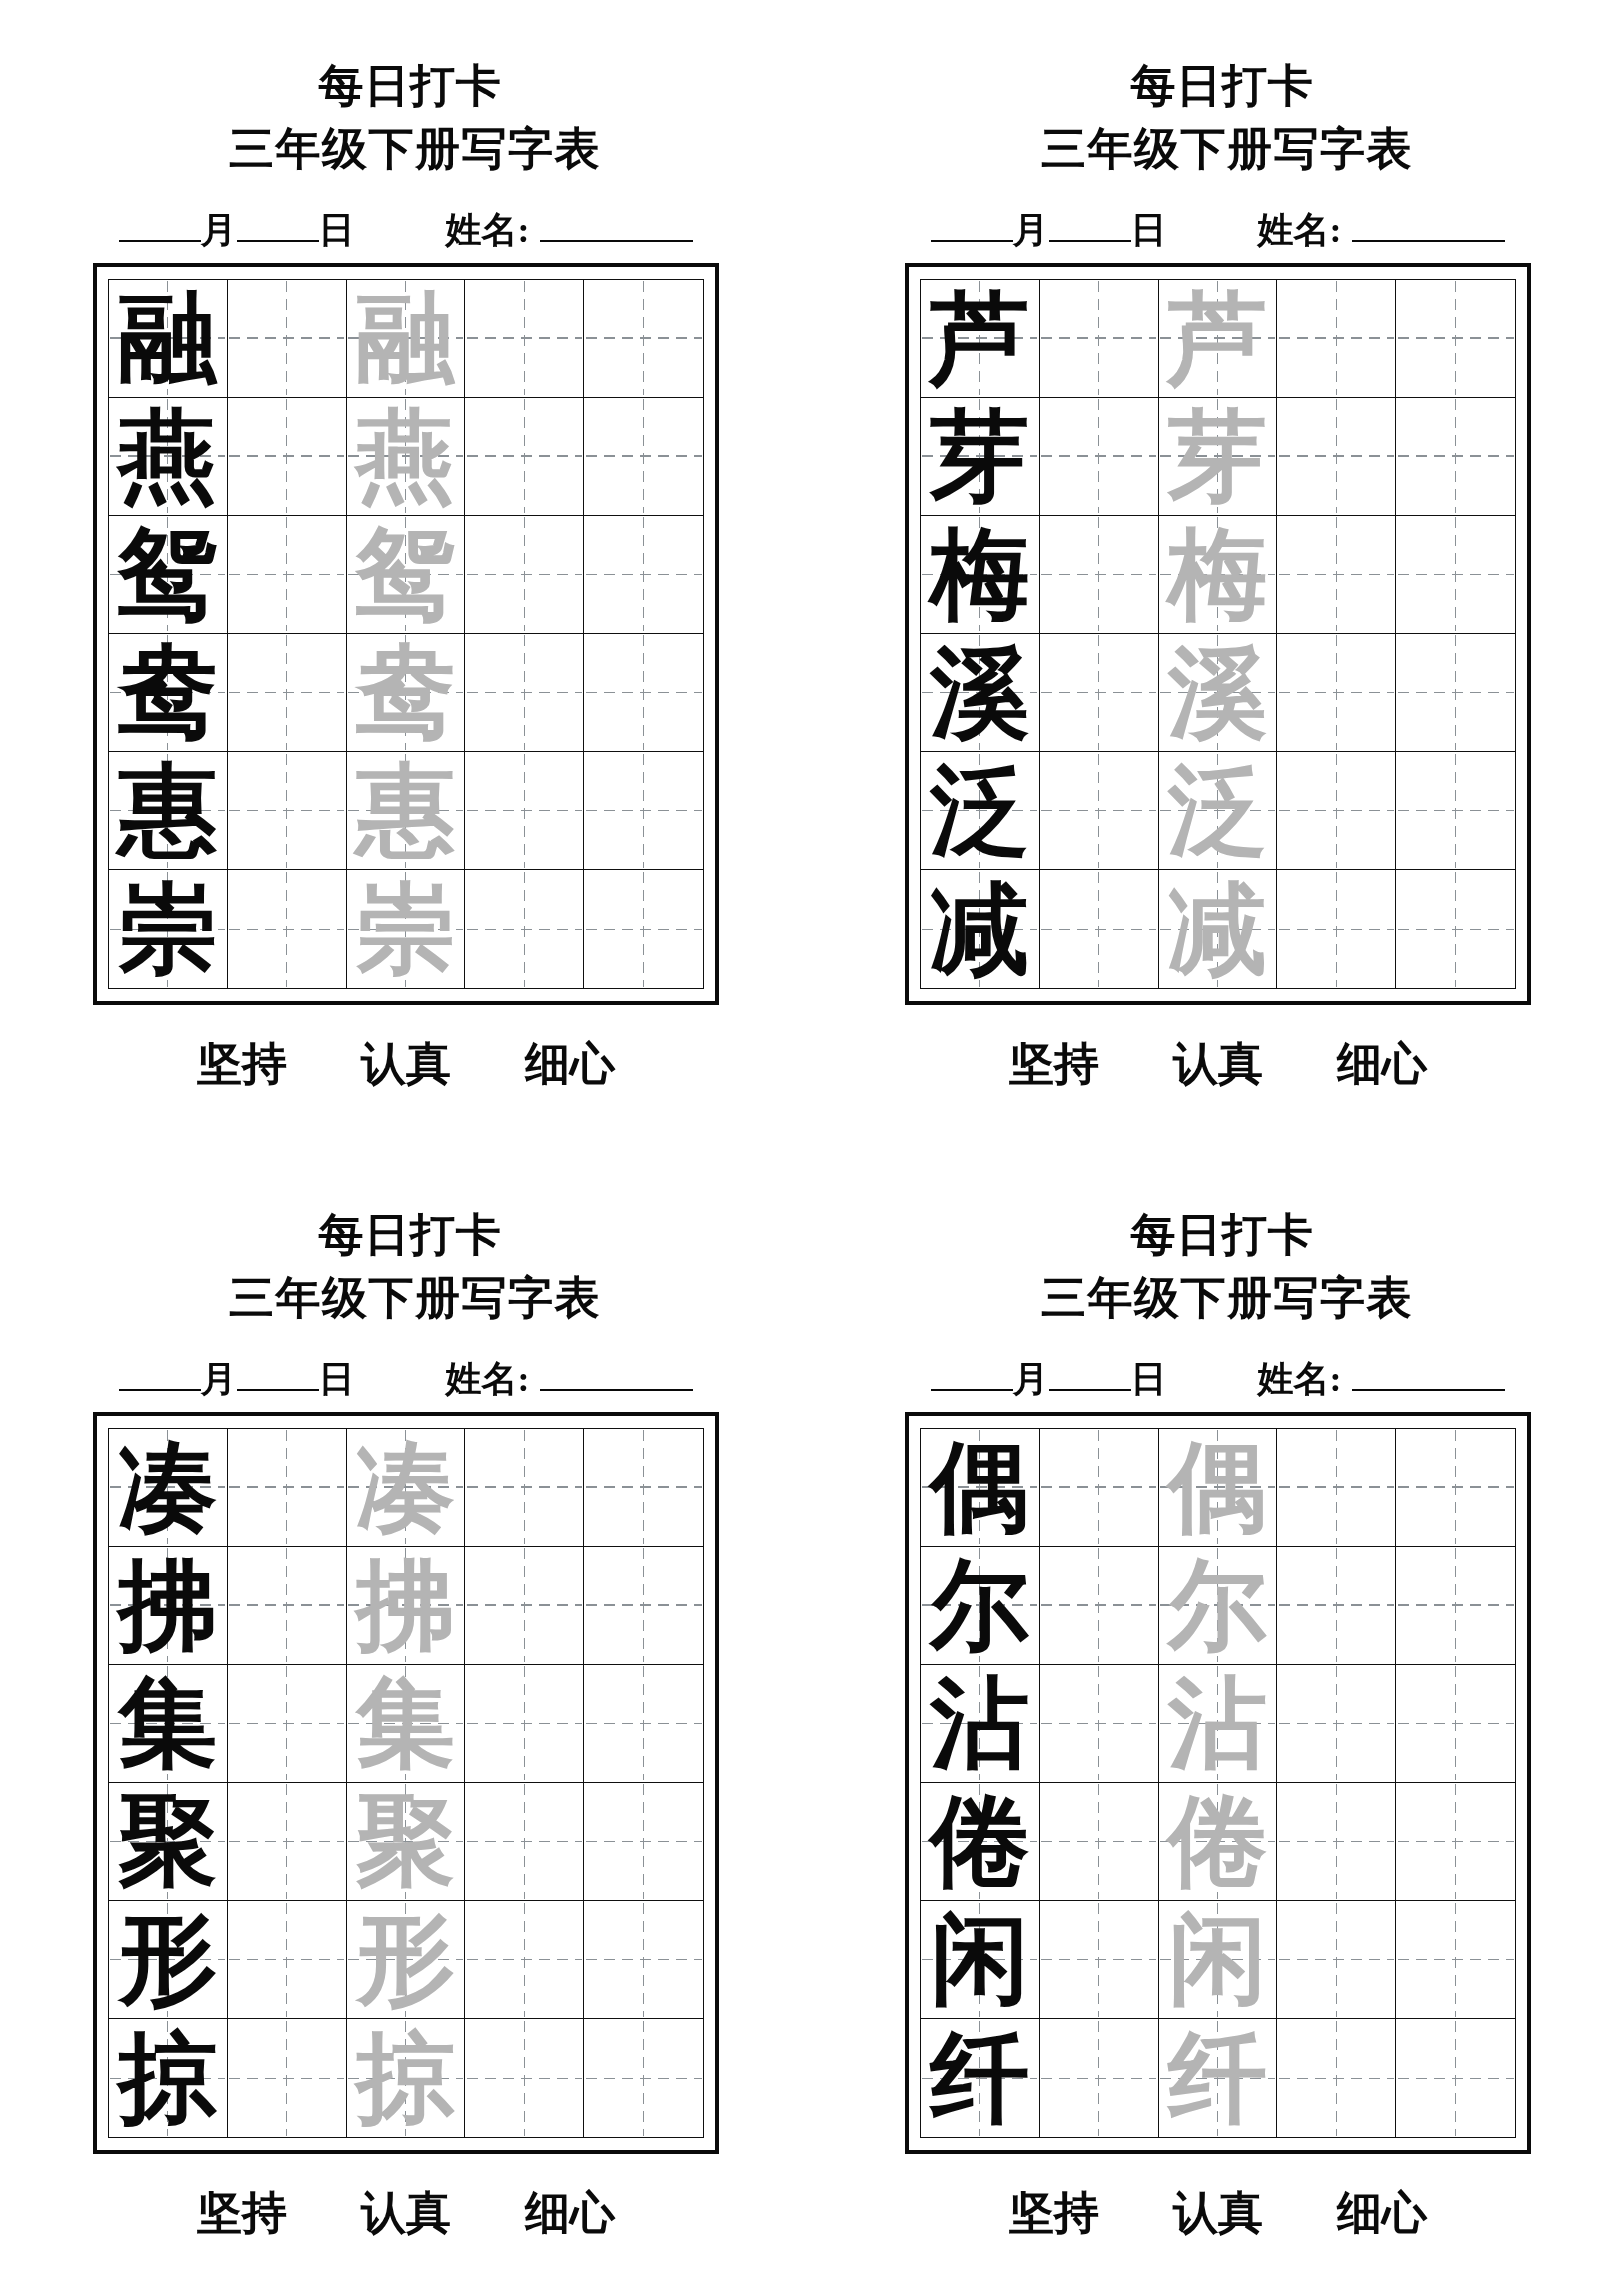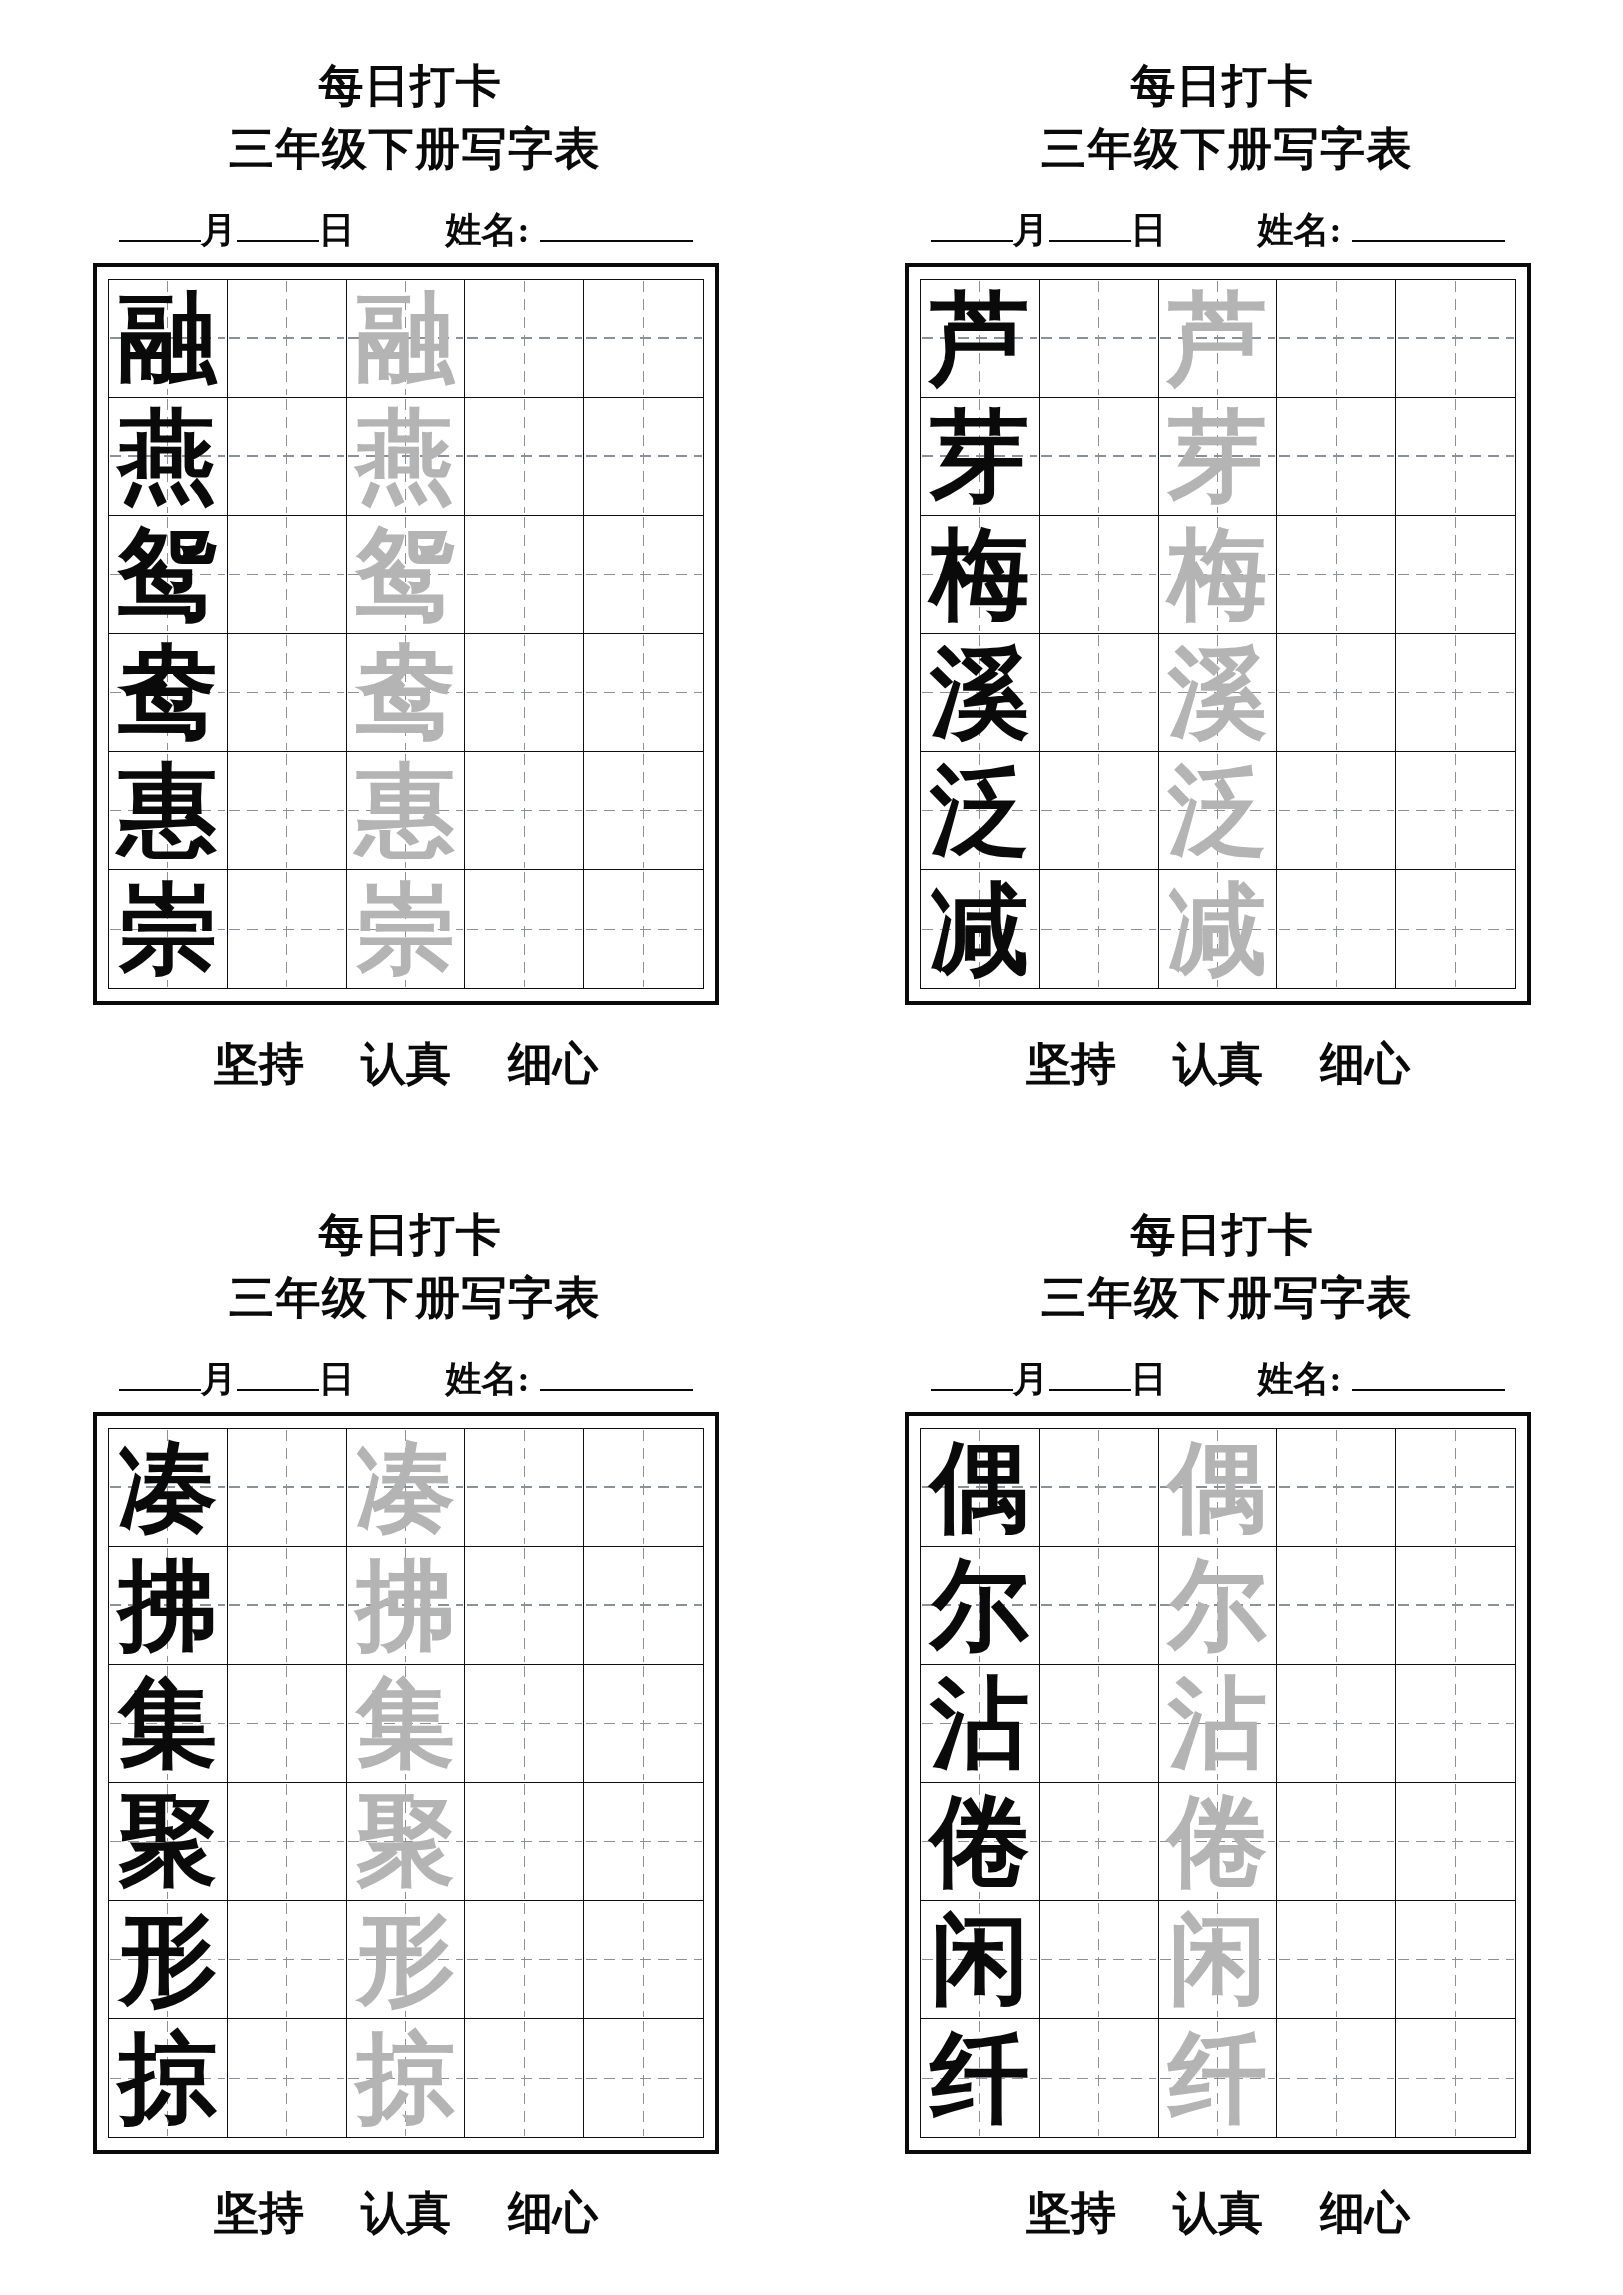--- a/index.html
+++ b/index.html
@@ -137,21 +137,21 @@
   }
   .char.model { color: #0a0a0a; }
   .char.trace { color: #b4b4b4; }
 
   .motto {
     position: absolute;
     left: 0; right: 0;
     top: 1040px;
     display: flex;
     justify-content: center;
-    gap: 57px;
+    gap: 74px;
     font-size: 45px;
     line-height: 49px;
     font-weight: bold;
   }
 </style>
 </head>
 <body>
 
 <div class="sheet">
     <section class="panel p0">

